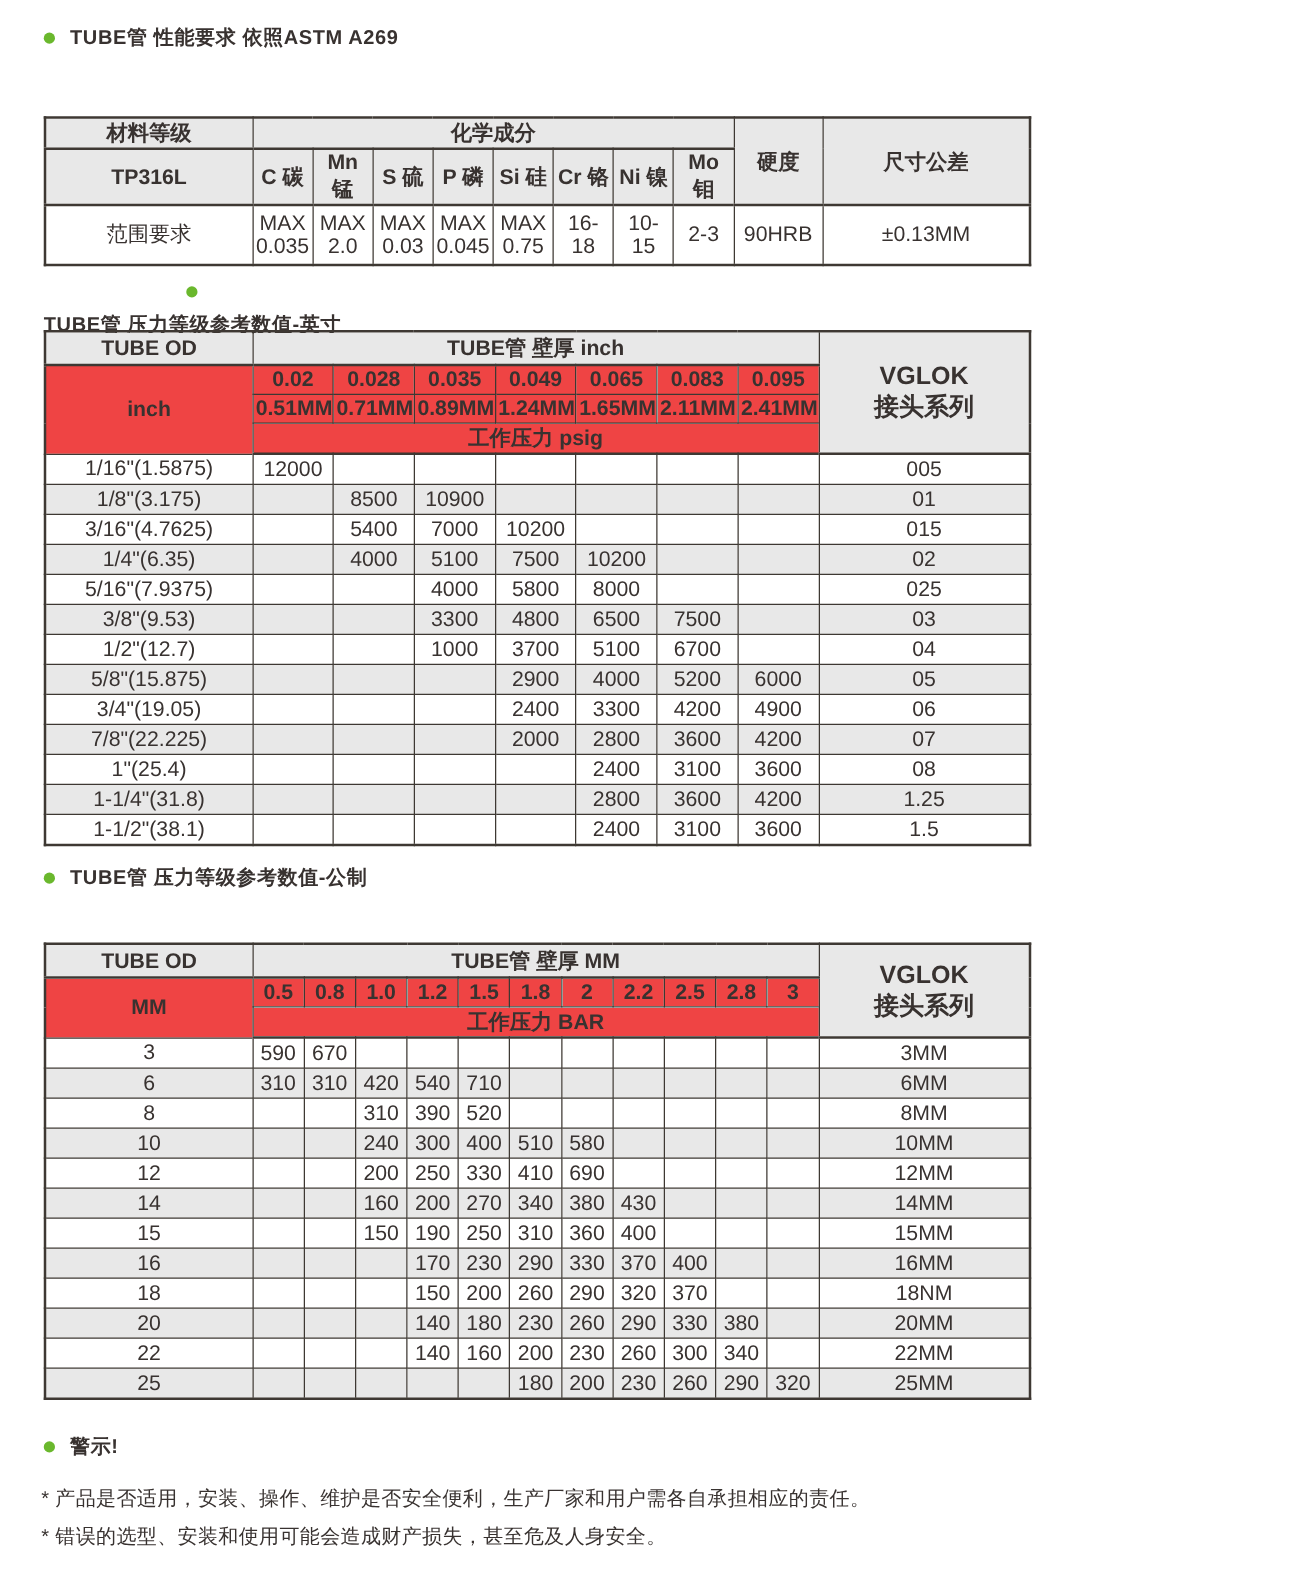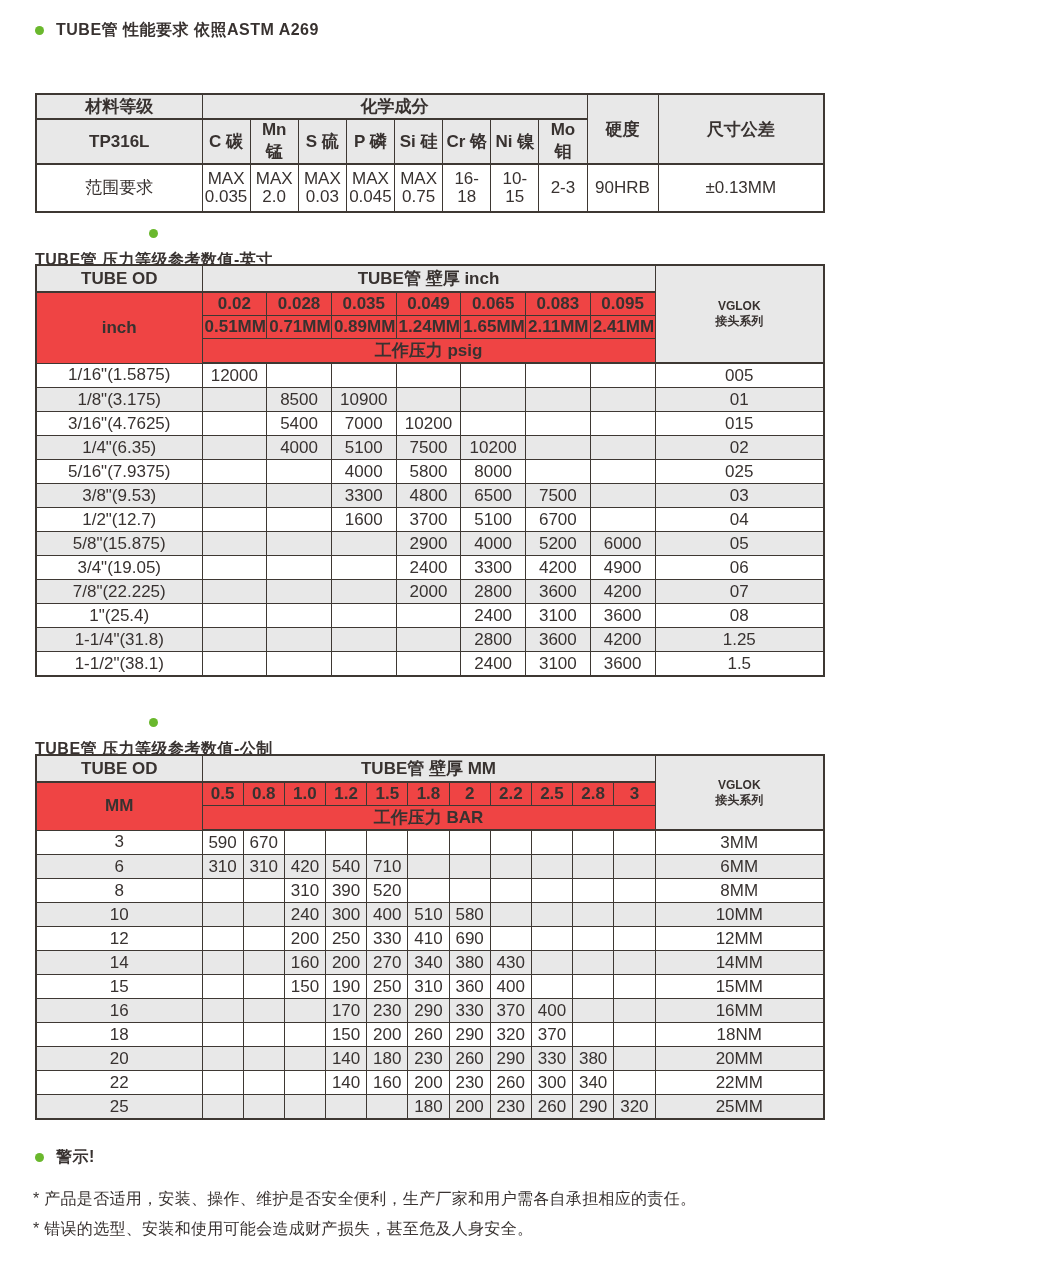--- a/index.html
+++ b/index.html
@@ -37,21 +37,21 @@
   thead th.white{background:#ef4444;}
   tbody td{font-size:17px;font-weight:normal;height:23px;line-height:1.05;}
   tbody tr.shaded td{background:var(--gray);}
   tr.hdr th{height:25px;border-bottom-width:2px;}
   tr.sub th{height:22px;}
   tr.hdr-bottom th{border-bottom-width:2px;margin-left:36px;}
   
   .spec-table tr.hdr th{height:22px;}
   .spec-table tr.hdr2 th{height:22px;border-bottom-width:2px;background:var(--gray);font-weight:bold;font-size:17px;}
   .spec-table tbody td{height:46px;}
-  .vglok-cell{font-size:12px;line-height:1.25;}
+  .vglok-cell{font-size:20px;line-height:1.25;}
   .notes{font-size:16px;letter-spacing:.3px;}
 </style>
 </head>
 <body>
 
 <div class="abs sec-title" style="top:20px;left:35px;">
   <span class="bullet"></span>
   <span>TUBE管 性能要求 依照ASTM A269</span>
 </div>
 
@@ -221,21 +221,21 @@
         <td>4800</td>
         <td>6500</td>
         <td>7500</td>
         <td></td>
         <td>03</td>
       </tr>
       <tr>
         <td>1/2"(12.7)</td>
         <td></td>
         <td></td>
-        <td>1600</td>
+        <td>1000</td>
         <td>3700</td>
         <td>5100</td>
         <td>6700</td>
         <td></td>
         <td>04</td>
       </tr>
       <tr class="shaded">
         <td>5/8"(15.875)</td>
         <td></td>
         <td></td>
@@ -297,21 +297,21 @@
         <td></td>
         <td></td>
         <td>2400</td>
         <td>3100</td>
         <td>3600</td>
         <td>1.5</td>
       </tr>
     </tbody>
 </table>
 
-<div class="abs sec-title" style="top:718px;left:35px;flex-direction:column;">
+<div class="abs sec-title" style="top:692px;left:35px;">
   <span class="bullet"></span>
   <span>TUBE管 压力等级参考数值-公制</span>
 </div>
 
 <table class="abs" style="top:754px;left:35px;">
   <colgroup>
     <col style="width:166px">
     <col>
       <col>
       <col>

